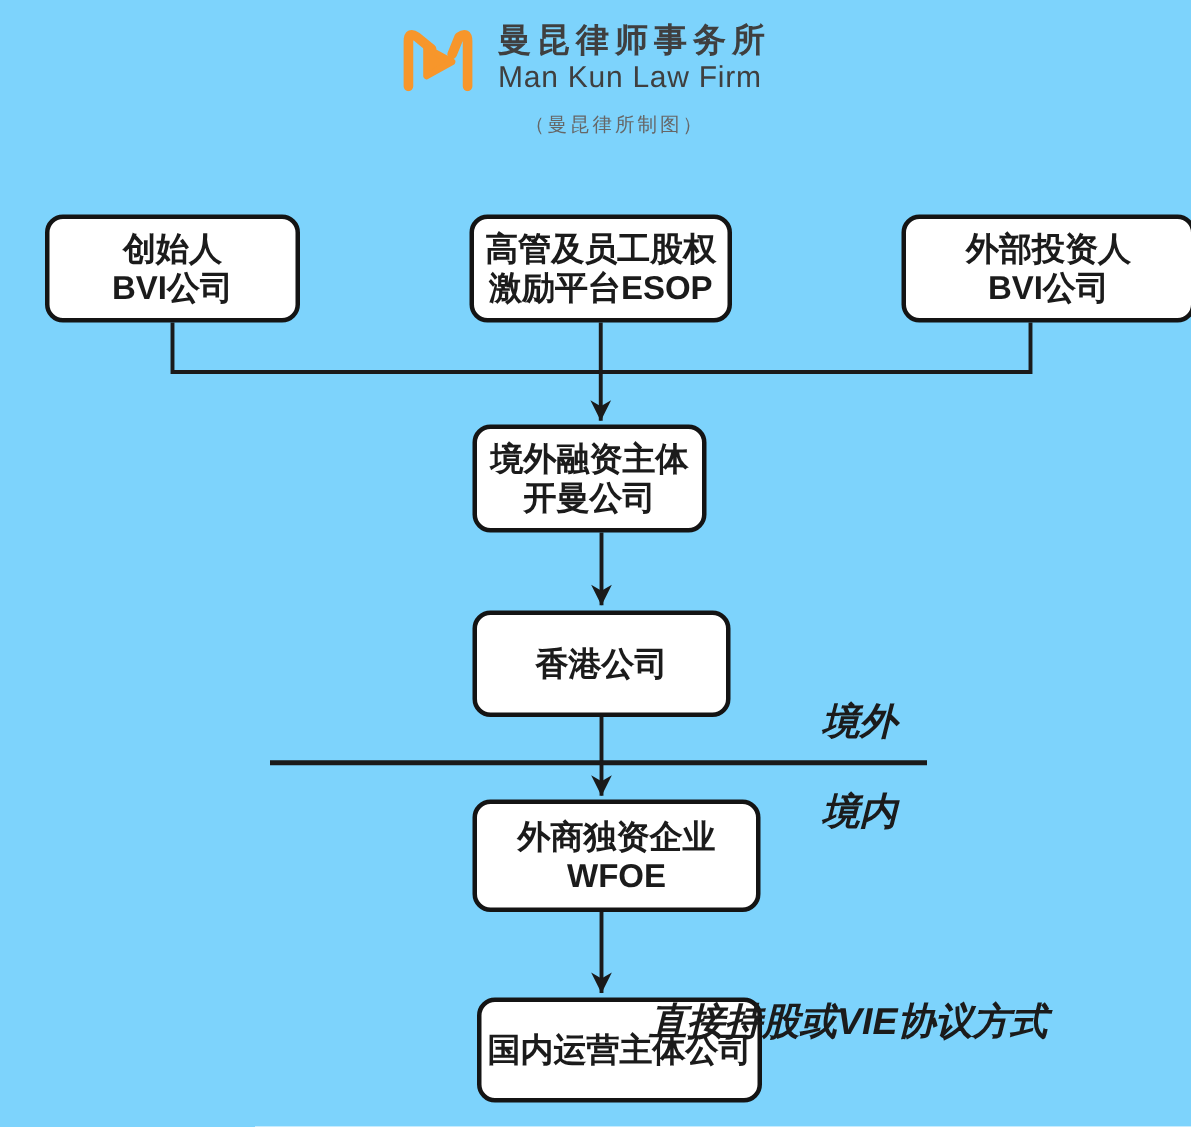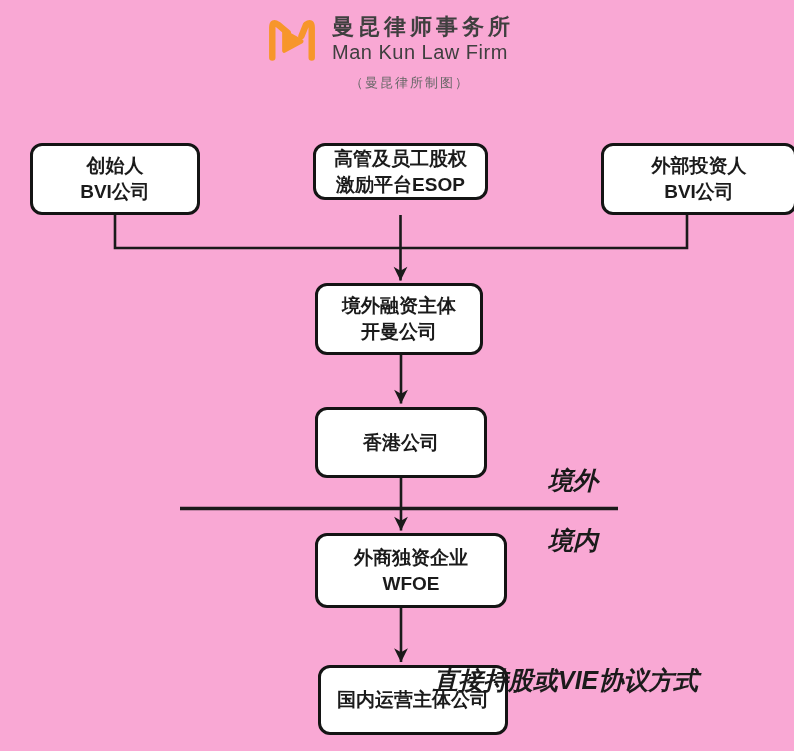--- a/index.html
+++ b/index.html
@@ -1,35 +1,35 @@
 <!DOCTYPE html>
 <html><head>
 <meta charset="utf-8">
 <style>
   html,body{margin:0;padding:0;background:#ffffff;}
   body{font-family:"Liberation Sans","DejaVu Sans",sans-serif;}
-  .page{position:relative;width:794px;height:751px;background:#f9a8d4;overflow:hidden;}
+  .page{position:relative;width:794px;height:751px;background:#7dd3fc;overflow:hidden;}
 
   
   .logo{position:absolute;left:266px;top:13px;width:52px;height:48px;}
   .brand{position:absolute;left:332px;top:14px;color:#3f3f3f;}
   .brand-zh{font-size:22px;font-weight:600;letter-spacing:4px;line-height:26px;white-space:nowrap;}
   .brand-en{font-size:20px;font-weight:500;letter-spacing:0.5px;line-height:24px;white-space:nowrap;}
   .caption{position:absolute;left:0;top:74px;width:794px;text-align:center;
            font-size:13px;color:#666;letter-spacing:2px;margin-left:13px;}
 
   
   .node{position:absolute;box-sizing:border-box;background:#fff;border:3px solid #141414;
         border-radius:12px;display:flex;flex-direction:column;align-items:center;
-        justify-content:center;font-size:19px;font-weight:700;color:#1b1b1b;
+        justify-content:center;font-size:22px;font-weight:700;color:#1b1b1b;
         line-height:26px;text-align:center;z-index:2;}
   .n-founder {left:30px; top:143px;width:170px;height:72px;}
-  .n-esop    {left:313px;top:143px;width:175px;height:57px;}
+  .n-esop    {left:313px;top:143px;width:175px;height:72px;}
   .n-investor{left:601px;top:143px;width:196px;height:72px;}
-  .n-cayman  {left:315px;top:283px;width:168px;height:72px;}
+  .n-cayman  {left:315px;top:283px;width:156px;height:72px;}
   .n-hk      {left:315px;top:407px;width:172px;height:71px;}
   .n-wfoe    {left:315px;top:533px;width:192px;height:75px;text-align:center;}
   .n-domestic{left:318px;top:665px;width:190px;height:70px;}
 
   .wires{position:absolute;left:0;top:0;width:794px;height:751px;z-index:1;pointer-events:none;}
 
   .side-label{position:absolute;font-size:25px;font-weight:700;color:#1b1b1b;z-index:2;white-space:nowrap;font-style:italic;}
   .lbl-offshore{left:548px;top:464px;}
   .lbl-onshore{left:548px;top:524px;}
   .lbl-note{left:433px;top:624px;margin-top:40px;}

